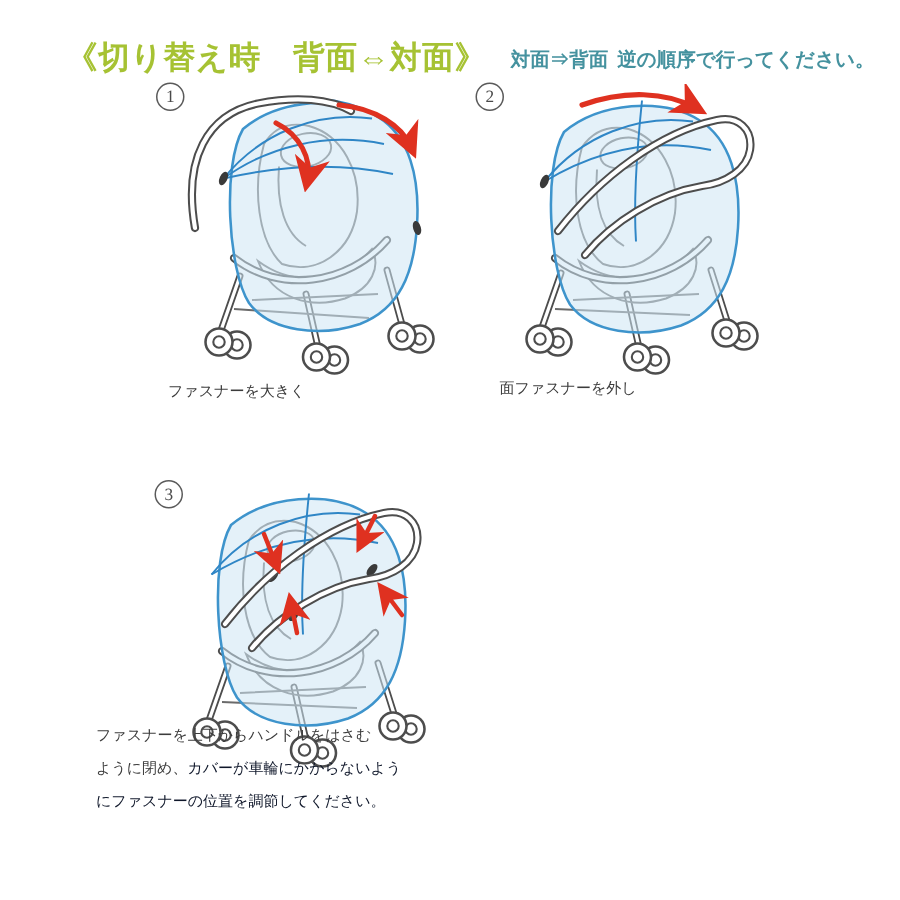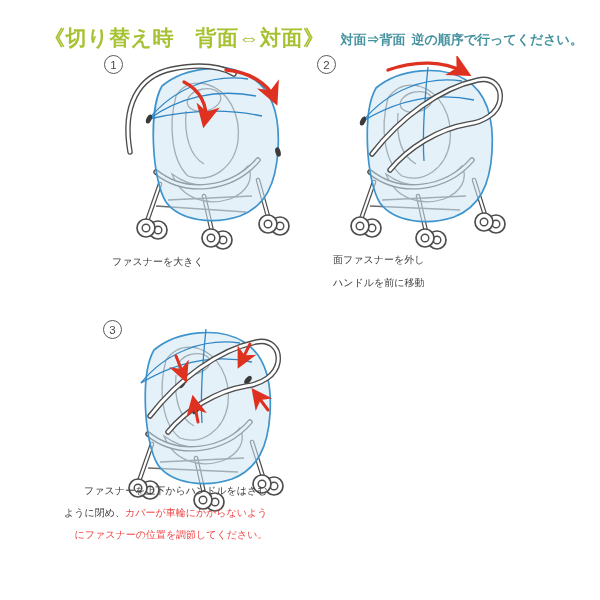--- a/index.html
+++ b/index.html
@@ -1,28 +1,28 @@
 <!DOCTYPE html>
 <html><head>
 <meta charset="utf-8">
 <style>
   html,body{margin:0;padding:0;background:#ffffff;}
   .page{position:relative;width:588px;height:600px;background:#fff;overflow:hidden;
-        font-family:Liberation Sans, sans-serif;text-align:right;}
+        font-family:Liberation Serif, serif;}
   .header{position:absolute;left:44px;top:24px;display:flex;align-items:flex-end;white-space:nowrap;}
   .title{font-size:21px;font-weight:bold;color:#a6c233;letter-spacing:0.5px;}
   .subtitle{font-size:13px;font-weight:bold;color:#45929f;padding-bottom:3px;margin-left:16px;}
   .sub-em{margin-right:6px;}
   .step-num{position:absolute;width:17px;height:17px;border:1.4px solid #5a5a5a;border-radius:50%;
             color:#4a4a4a;font-size:11.5px;display:flex;align-items:center;justify-content:center;
             z-index:5;background:transparent;}
   .fig{position:absolute;}
   .cap{position:absolute;color:#3c3c3c;font-size:10px;line-height:23px;white-space:nowrap;}
   .cap3{line-height:22px;}
-  .warn{color:#ef4444;}
+  .warn{color:#0f172a;}
   
   .cov{fill:rgba(205,229,244,0.55);stroke:#3e94cc;stroke-width:1.7;stroke-linejoin:round;}
   .bz{fill:none;stroke:#2f86c6;stroke-width:1.3;}
   .sg{fill:none;stroke:#6b6b6b;stroke-width:1.3;}
   .to{fill:none;stroke:#4d4d4d;stroke-width:5.5;stroke-linecap:round;}
   .ti{fill:none;stroke:#ffffff;stroke-width:2.8;stroke-linecap:round;}
   .lo{fill:none;stroke:#4d4d4d;stroke-width:4.6;stroke-linecap:round;}
   .li{fill:none;stroke:#ffffff;stroke-width:2.2;stroke-linecap:round;}
   .ra{fill:none;stroke:#df3120;stroke-width:3.4;stroke-linecap:round;}
   .ra2{stroke-width:3;}
@@ -216,21 +216,20 @@
         <circle class="wi" cx="152" cy="166" r="3.8"></circle>
     </g>
   </svg>
 
   <div class="cap" style="left:112px;top:250px;">
     <div>ファスナーを大きく</div>
   </div>
 
   <div class="cap" style="left:333px;top:248px;">
     <div>面ファスナーを外し</div>
-    <div>ハンドルを前に移動</div>
   </div>
 
   <div class="cap cap3" style="left:64px;top:480px;">
     <div>
       <span>ファスナーを上下からハンドルをはさむ</span>
     </div>
     <div>
       <span>ように閉め、</span><span class="warn">カバーが車輪にかからないよう</span>
     </div>
     <div>

